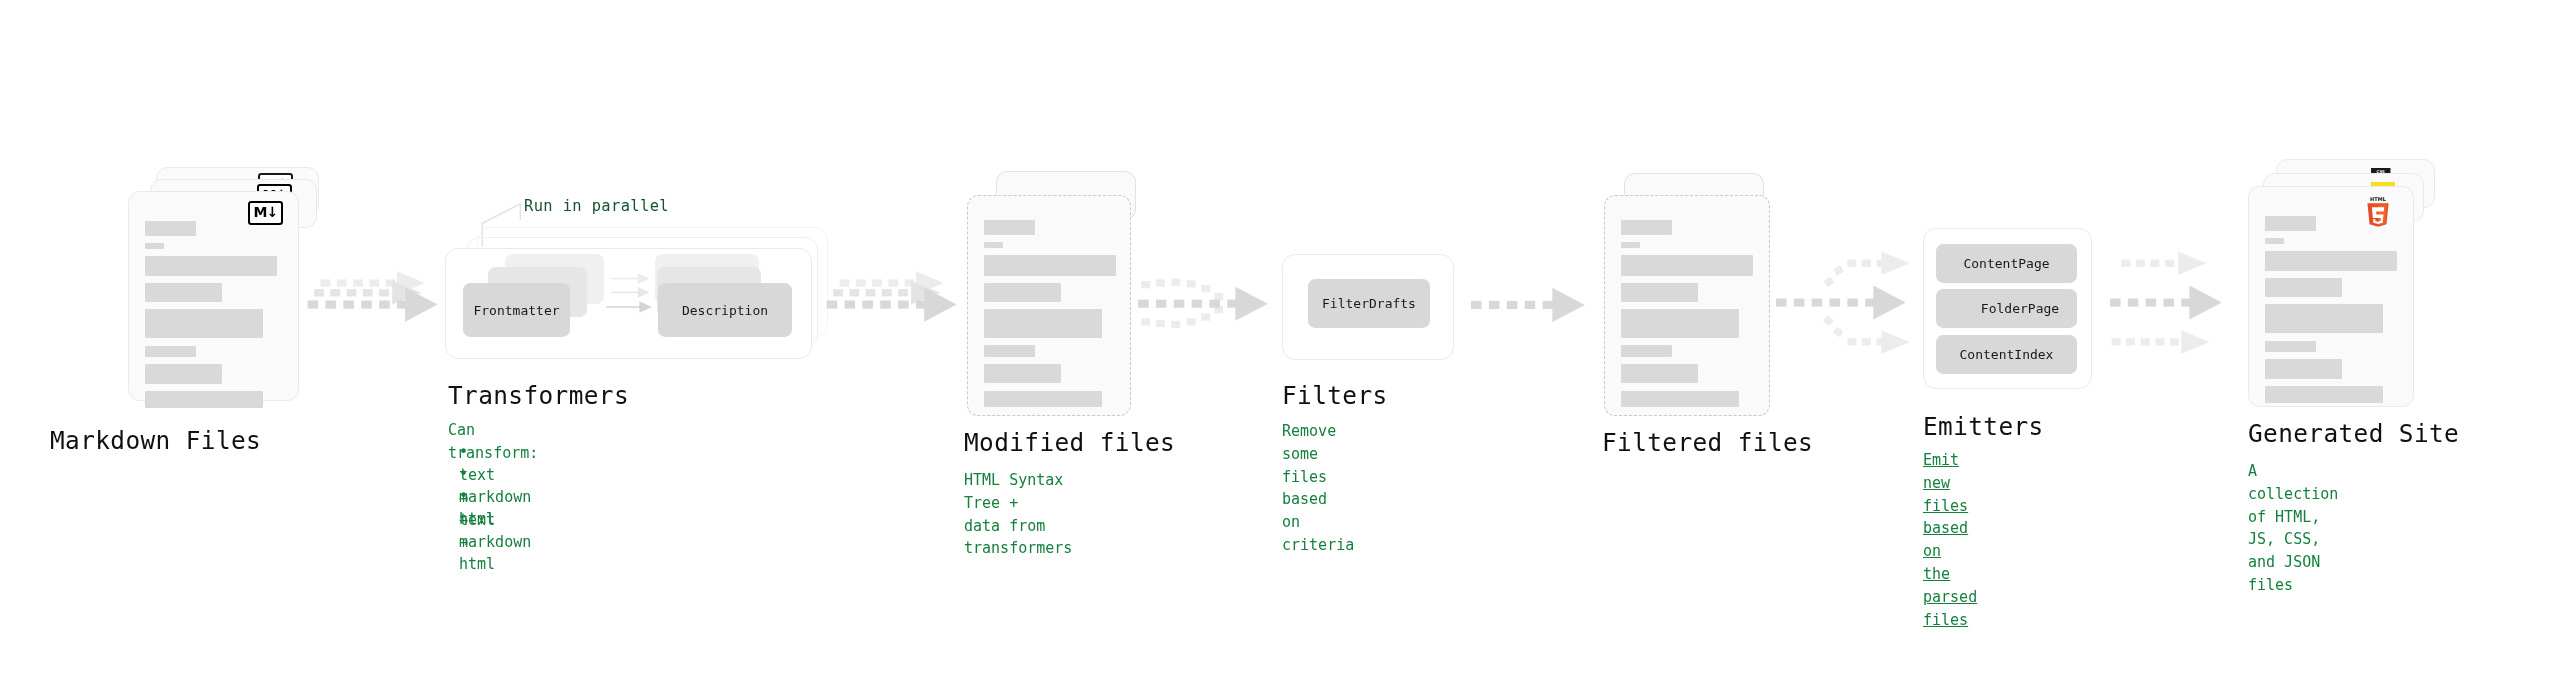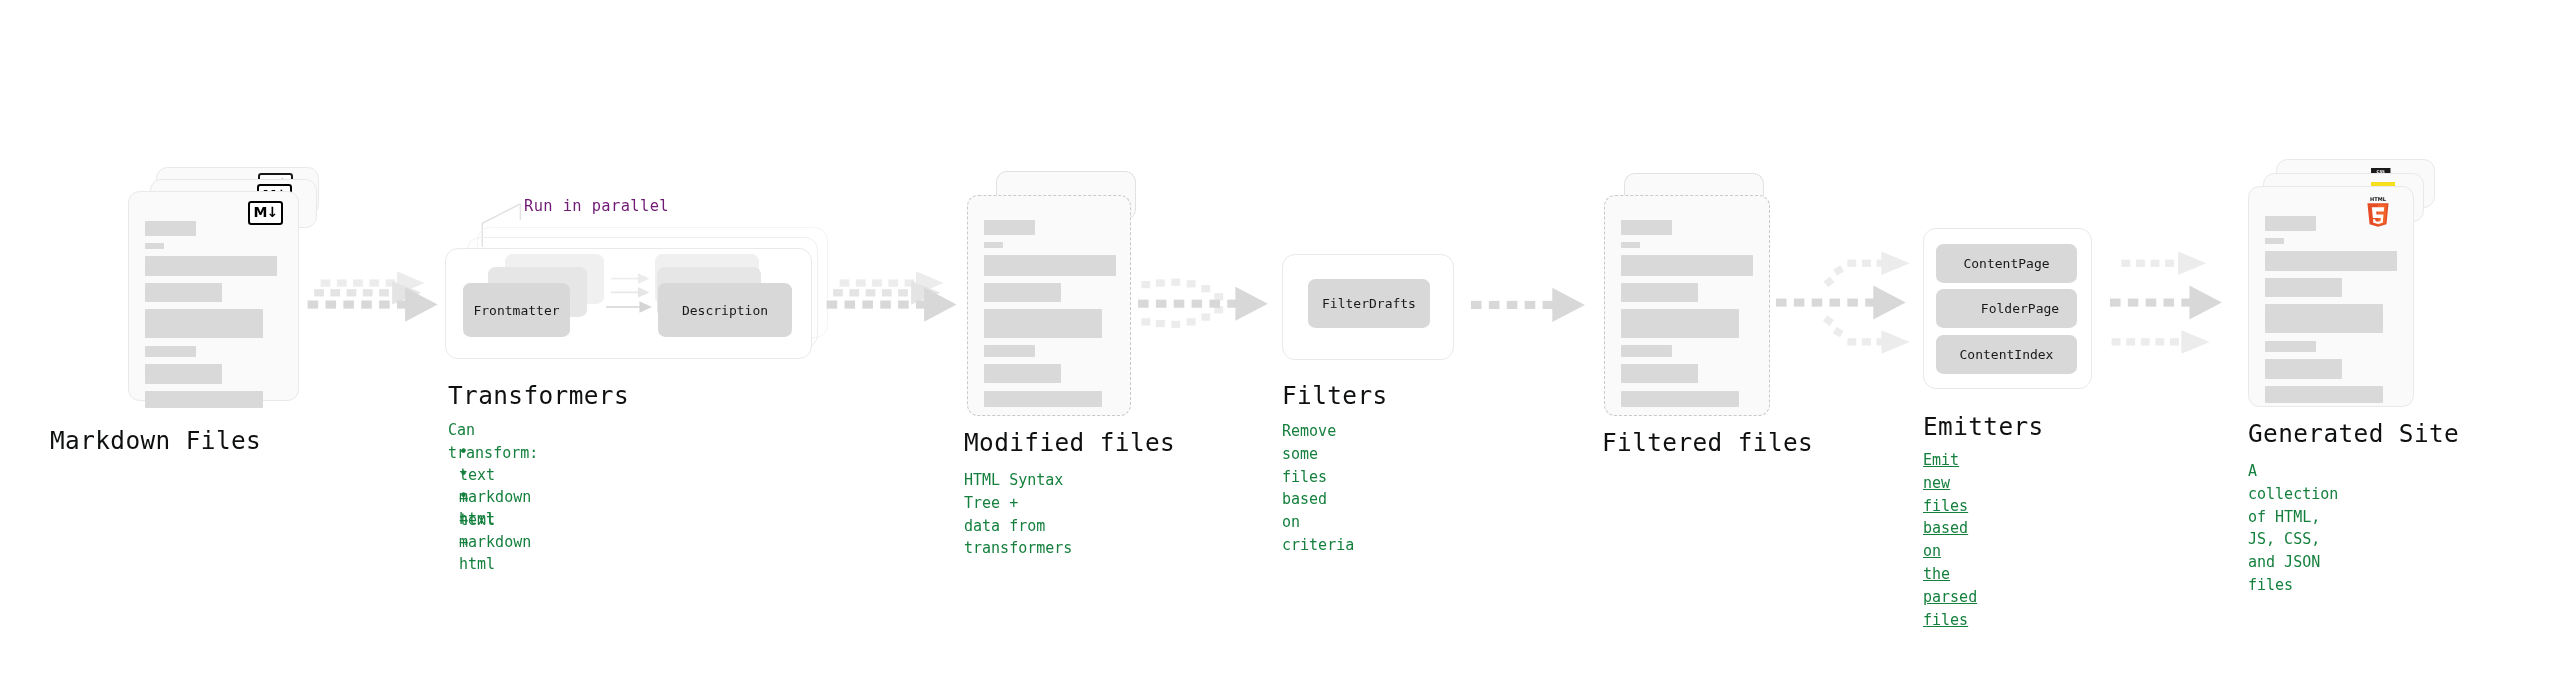--- a/index.html
+++ b/index.html
@@ -5,21 +5,21 @@
   html,body{margin:0;padding:0;background:#ffffff;}
   body{width:2576px;height:681px;overflow:hidden;
        font-family:"DejaVu Sans Mono","Liberation Mono",monospace;
        -webkit-font-smoothing:antialiased;}
   .stage{position:relative;width:2576px;height:681px;}
   .node{position:absolute;}
 
   
   .title{font-size:24.4px;color:#0f1011;letter-spacing:0.4px;white-space:nowrap;line-height:1;}
   .caption{font-size:15px;color:#15803d;line-height:1.52;white-space:pre-line;}
-  .ghost-label{font-size:15.4px;color:#701a75;white-space:nowrap;letter-spacing:0.4px;}
+  .ghost-label{font-size:15.4px;color:#14532d;white-space:nowrap;letter-spacing:0.4px;}
 
   
   .doc{position:absolute;background:#fafafa;border:1.3px solid #e9e9e9;border-radius:11.4px;
        box-sizing:border-box;}
   .doc.dashed{background:#fafafa;border:1.4px dashed #c9c9c9;}
   .doc.dotted{background:#fafafa;border:1.4px dotted #c9c9c9;}
   .doc-body{position:absolute;left:16.3px;right:14.6px;top:29px;}
   .bar{background:#d9d9d9;border-radius:0.8px;margin-bottom:7.3px;}
 
   

